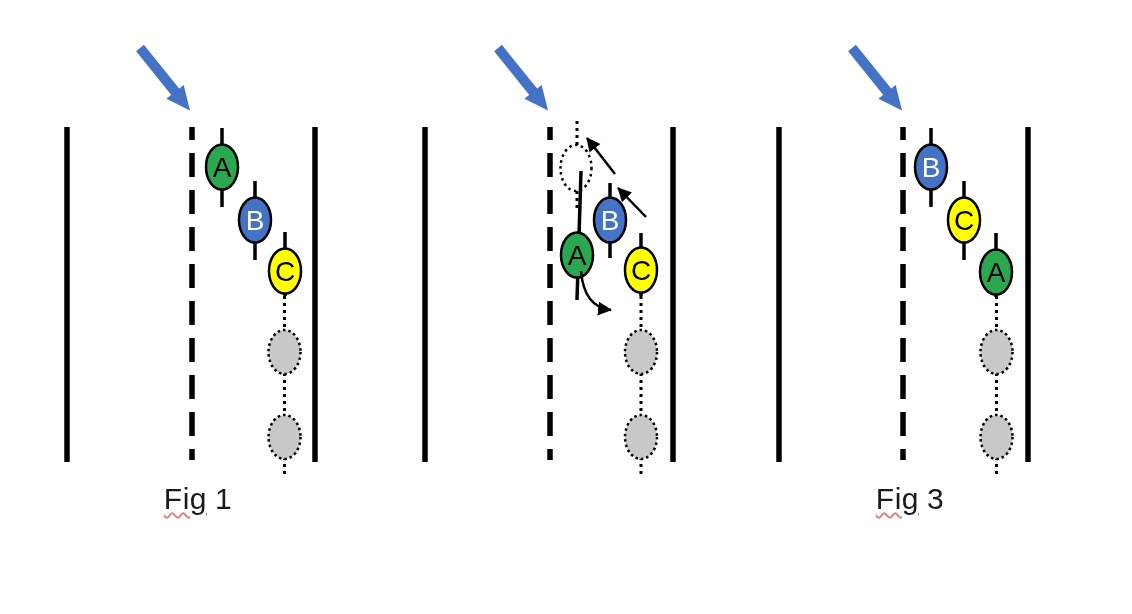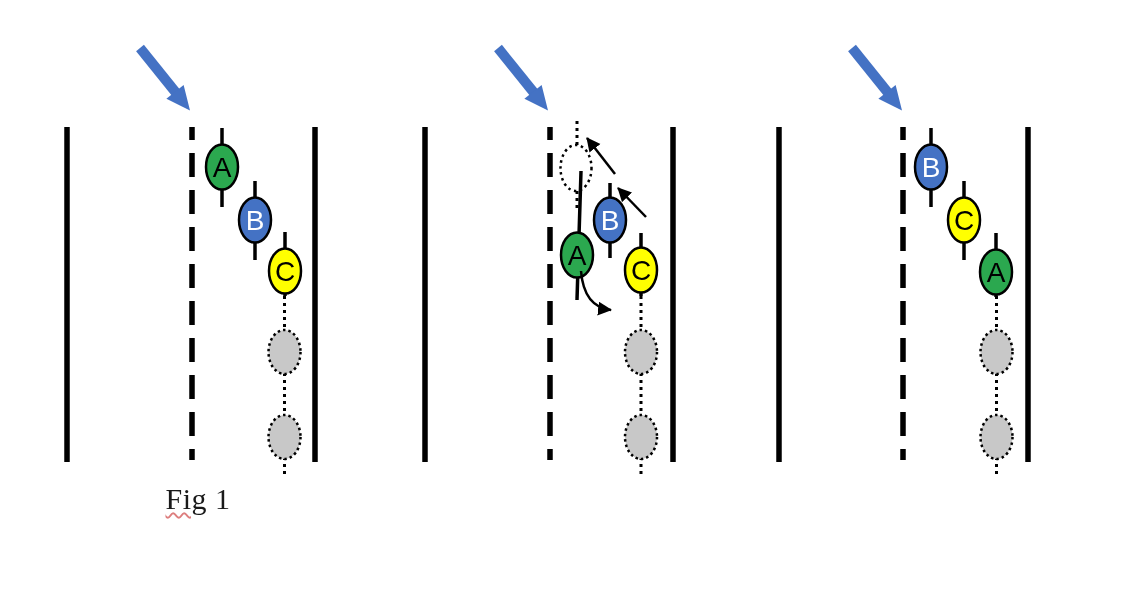--- a/index.html
+++ b/index.html
@@ -12,21 +12,20 @@
   }
   .fig{position:absolute;top:0;width:360px;height:614px;}
   #fig1{left:0;}
   #fig2{left:358px;}
   #fig3{left:712px;}
   .fig svg{position:absolute;top:0;left:0;}
   .caption{
     position:absolute;top:482px;left:20px;width:356px;
     text-align:center;font-size:30px;color:#1a1a1a;
     letter-spacing:0.5px;
-    font-family:Liberation Serif, serif;
   }
   .cap-word{
     text-decoration-line:underline;
     text-decoration-style:wavy;
     text-decoration-color:#DD7E7E;
     text-decoration-thickness:1.5px;
     text-underline-offset:3px;
   }
   .cap-num{margin-left:8px;}
   .road-line{stroke:#000000;stroke-width:5.5;}
@@ -134,15 +133,18 @@
       <text class="letter" x="219" y="177" fill="#FFFFFF">B</text>
 
       <line class="bike-line" x1="252" y1="181" x2="252" y2="260"></line>
       <ellipse class="rider" cx="252" cy="220" rx="16" ry="22.5" fill="#FFFF00"></ellipse>
       <text class="letter" x="252" y="230" fill="#000000">C</text>
 
       <line class="bike-line" x1="284" y1="233" x2="284" y2="297"></line>
       <ellipse class="rider" cx="284" cy="272" rx="16" ry="22.5" fill="#2BA84F"></ellipse>
       <text class="letter" x="284" y="282" fill="#000000">A</text>
     </svg>
+    <div class="caption">
+      <span class="cap-word">Fig</span><span class="cap-num">3</span>
+    </div>
   </div>
 
 </div>
 
 </body></html>

